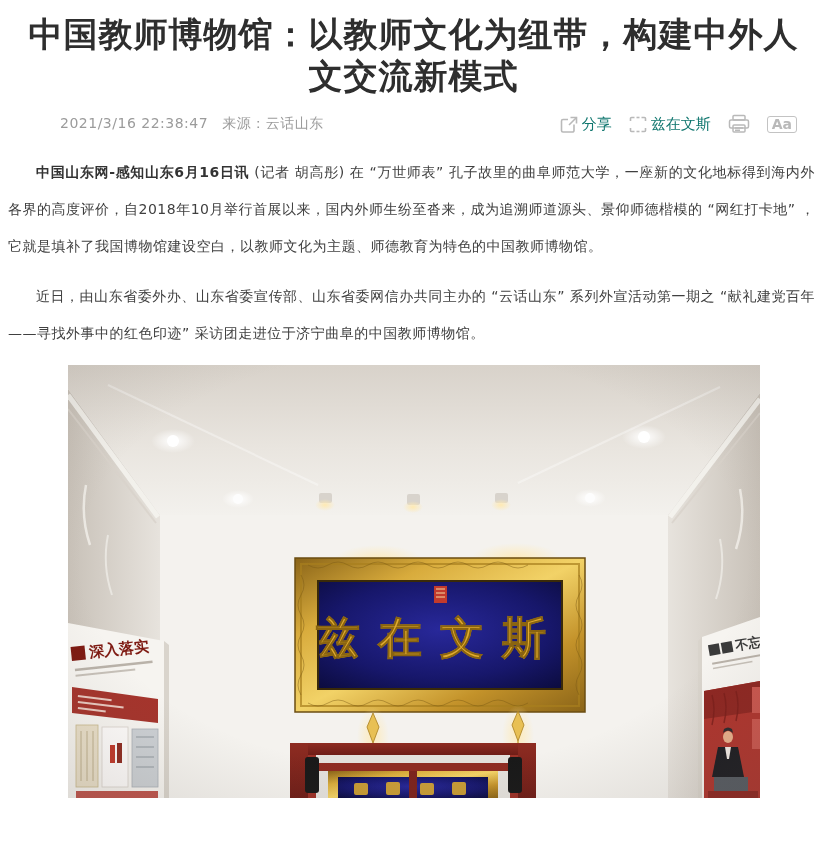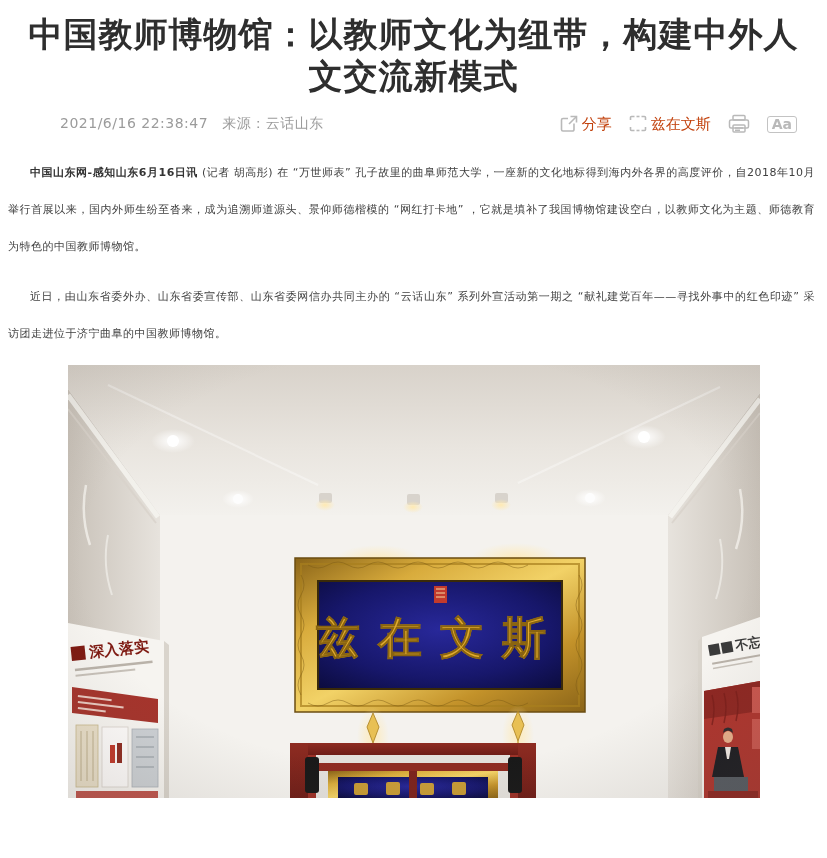--- a/index.html
+++ b/index.html
@@ -19,55 +19,55 @@
   .meta-row {
     margin:15px 30px 0 60px;
     display:flex; justify-content:space-between; align-items:center;
     height:24px;
   }
   .meta-left { color:#9b9b9b; font-size:14px; letter-spacing:0.5px; }
   .meta-left .dt { margin-right:14px; }
 
   .meta-actions { display:flex; align-items:center; gap:17px; }
   .action-link {
-    display:flex; gap:4px;
-    color:#c2410c; font-size:15px; cursor:pointer; text-decoration:none;
+    display:flex; align-items:center; gap:4px;
+    color:#0f766e; font-size:15px; cursor:pointer; text-decoration:none;
   }
   .action-link svg, .icon-btn svg { display:block; }
   .icon-btn { cursor:pointer; display:flex; align-items:center; }
   .aa-btn {
     border:1.5px solid #c3c3c3; border-radius:3px;
     color:#b9b9b9; font-size:14px; font-weight:bold;
     padding:1px 4px; line-height:13px; cursor:pointer;
   }
 
   .article-body { margin:18px 12px 0 8px; }
   .article-body p {
     margin:0 0 13px 0;
-    font-size:11px; line-height:37px; color:#404040;
+    font-size:14px; line-height:37px; color:#404040;
     text-indent:2em; text-align:justify; letter-spacing:0.5px;
   }
   .article-body p b { color:#333; }
 
   .photo-wrap {
     width:692px; height:433px; margin:12px auto 0 auto;
     overflow:hidden; position:relative;
   }
   .photo-wrap svg { display:block; }
 </style>
 </head>
 <body>
 
 <div class="page">
 
   <h1 class="title">中国教师博物馆：以教师文化为纽带，构建中外人文交流新模式</h1>
 
   <div class="meta-row">
     <div class="meta-left">
-      <span class="dt">2021/6/16 22:38:47</span><span>来源：云话山东</span>
+      <span class="dt">2021/3/16 22:38:47</span><span>来源：云话山东</span>
     </div>
     <div class="meta-actions">
       <a class="action-link">
         <span>
           <svg width="18" height="17" viewBox="0 0 18 17" fill="none" stroke="#b9b9b9" stroke-width="1.6">
             <path d="M14 8.5 V14.5 a1.5 1.5 0 0 1 -1.5 1.5 H3 a1.5 1.5 0 0 1 -1.5 -1.5 V5 A1.5 1.5 0 0 1 3 3.5 H8"></path>
             <path d="M10.5 1.5 H16.5 V7.5"></path>
             <path d="M16 2 L9 9"></path>
           </svg>
         </span>

